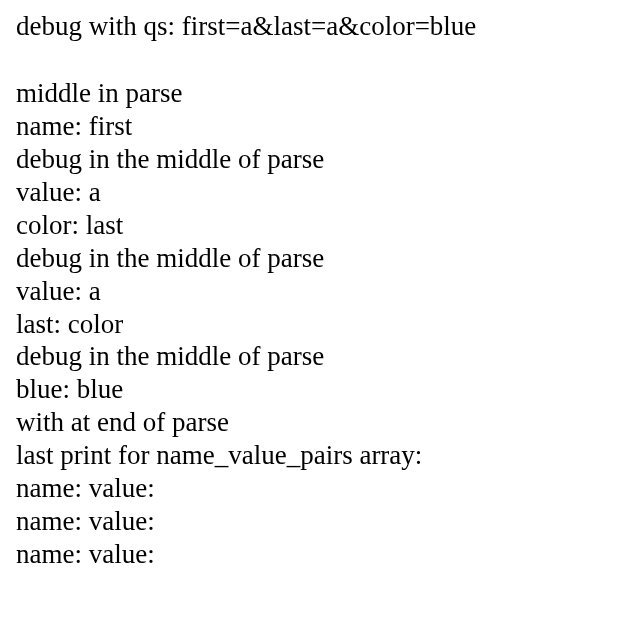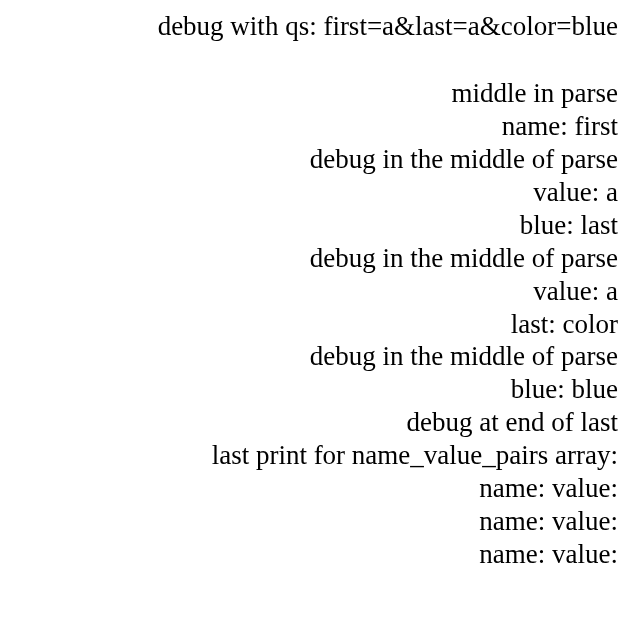--- a/index.html
+++ b/index.html
@@ -8,38 +8,37 @@
       font-family: "Times New Roman", Times, serif;
       font-size: 27px;
       line-height: 1.22;
       color: #000;
       background: #fff;
       width: 634px;
       box-sizing: border-box;
     }
     .line {
       white-space: pre-wrap;
-      text-align: right;
     }
     .gap {
       height: 34px;
     }
   </style>
 </head>
 <body>
 
 <div class="line">debug with qs: first=a&amp;last=a&amp;color=blue</div>
 <div class="gap"></div>
 <div class="line">middle in parse</div>
 <div class="line">name: first</div>
 <div class="line">debug in the middle of parse</div>
 <div class="line">value: a</div>
-<div class="line">blue: last</div>
+<div class="line">color: last</div>
 <div class="line">debug in the middle of parse</div>
 <div class="line">value: a</div>
 <div class="line">last: color</div>
 <div class="line">debug in the middle of parse</div>
 <div class="line">blue: blue</div>
-<div class="line">debug at end of last</div>
+<div class="line">with at end of parse</div>
 <div class="line">last print for name_value_pairs array:</div>
 <div class="line">name: value:</div>
 <div class="line">name: value:</div>
 <div class="line">name: value:</div>
 
 </body></html>

